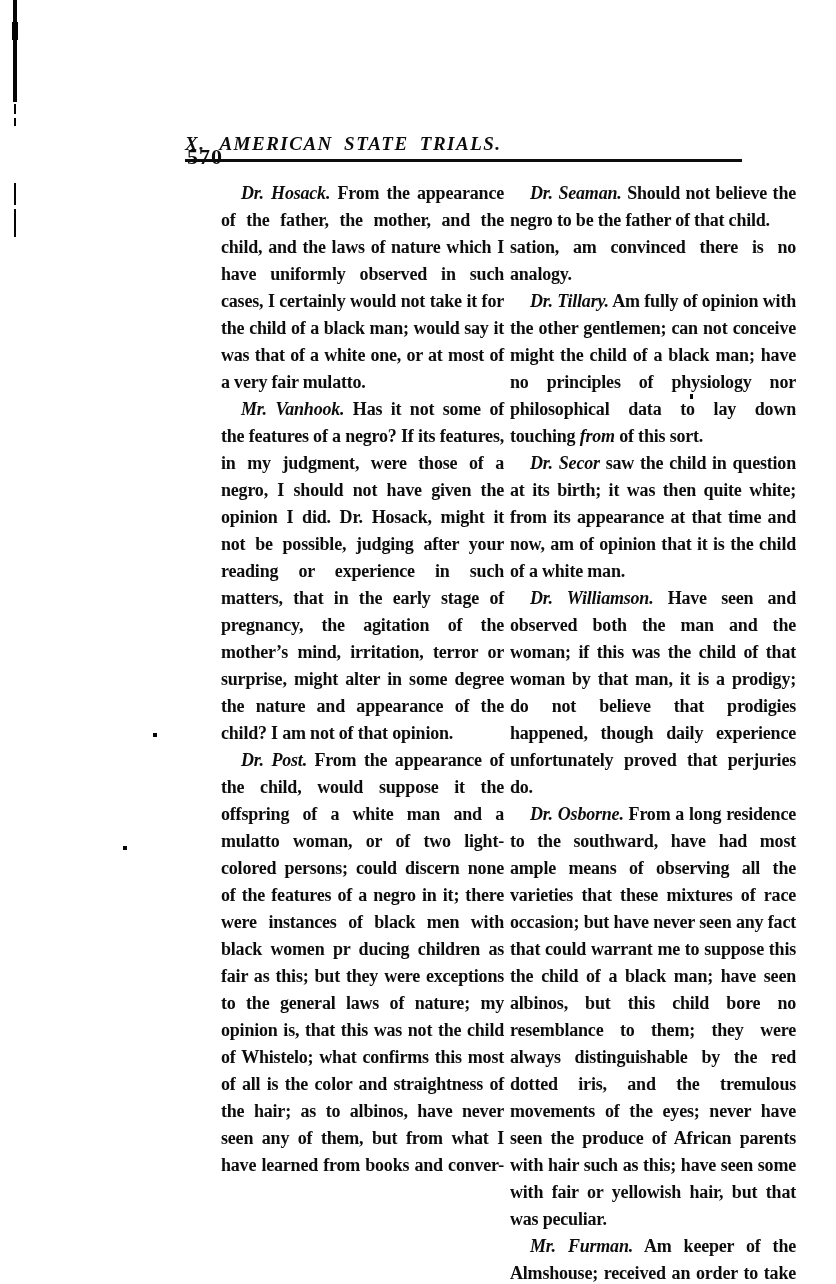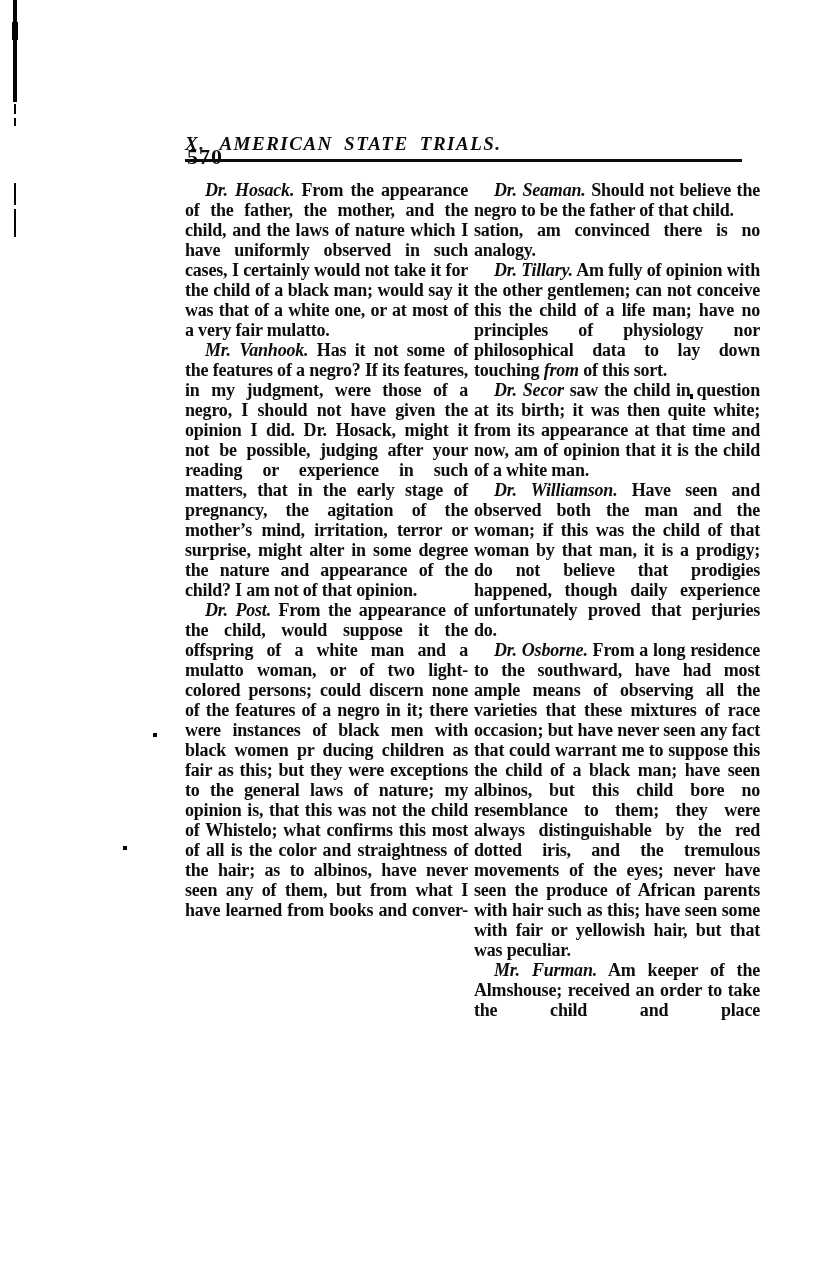--- a/index.html
+++ b/index.html
@@ -36,24 +36,25 @@
     position: absolute;
     left: 185px; top: 159px;
     width: 557px; height: 3px;
     background: #0d0d0d;
   }
   
   .col {
     position: absolute;
     top: 180px;
     font-size: 18px;
-    line-height: 20px;
+    line-height: 27px;
     font-weight: bold;
     text-align: justify;
     letter-spacing: -0.2px;
+    margin-left: 36px;
   }
   .col-left  { left: 185px; width: 283px; }
   .col-right { left: 474px; width: 286px; }
   .para { margin: 0; text-indent: 20px; }
   .para.cont { text-indent: 0; }
   .para.flush { text-align-last: justify; }
   .para i { font-style: italic; }
   
   .art { position: absolute; background: #050505; }
   .art-line-1 { left: 13px; top: 0;     width: 4px; height: 102px; }
@@ -88,20 +89,20 @@
   <div class="rule"></div>
 
   <div class="col col-left">
       <p class="para"><i>Dr. Hosack.</i><span> From the appearance of the father, the mother, and the child, and the laws of nature which I have uniformly observed in such cases, I certainly would not take it for the child of a black man; would say it was that of a white one, or at most of a very fair mulatto.</span></p>
       <p class="para"><i>Mr. Vanhook.</i><span> Has it not some of the features of a negro? If its features, in my judgment, were those of a negro, I should not have given the opinion I did. Dr. Hosack, might it not be possible, judging after your reading or experience in such matters, that in the early stage of pregnancy, the agitation of the mother’s mind, irritation, terror or surprise, might alter in some degree the nature and appearance of the child? I am not of that opinion.</span></p>
       <p class="para flush"><i>Dr. Post.</i><span> From the appearance of the child, would suppose it the offspring of a white man and a mulatto woman, or of two light-colored persons; could discern none of the features of a negro in it; there were instances of black men with black women pr ducing children as fair as this; but they were exceptions to the general laws of nature; my opinion is, that this was not the child of Whistelo; what confirms this most of all is the color and straightness of the hair; as to albinos, have never seen any of them, but from what I have learned from books and conver-</span></p>
     </div>
   <div class="col col-right">
       <p class="para"><i>Dr. Seaman.</i><span> Should not believe the negro to be the father of that child.</span></p>
       <p class="para cont"><span>sation, am convinced there is no analogy.</span></p>
-      <p class="para"><i>Dr. Tillary.</i><span> Am fully of opinion with the other gentlemen; can not conceive this the child of a life man; have no principles of physiology nor philosophical data to lay down touching </span><i>from</i><span> of this sort.</span></p>
+      <p class="para"><i>Dr. Tillary.</i><span> Am fully of opinion with the other gentlemen; can not conceive might the child of a black man; have no principles of physiology nor philosophical data to lay down touching </span><i>from</i><span> of this sort.</span></p>
       <p class="para"><i>Dr. Secor</i><span> saw the child in question at its birth; it was then quite white; from its appearance at that time and now, am of opinion that it is the child of a white man.</span></p>
       <p class="para"><i>Dr. Williamson.</i><span> Have seen and observed both the man and the woman; if this was the child of that woman by that man, it is a prodigy; do not believe that prodigies happened, though daily experience unfortunately proved that perjuries do.</span></p>
       <p class="para"><i>Dr. Osborne.</i><span> From a long residence to the southward, have had most ample means of observing all the varieties that these mixtures of race occasion; but have never seen any fact that could warrant me to suppose this the child of a black man; have seen albinos, but this child bore no resemblance to them; they were always distinguishable by the red dotted iris, and the tremulous movements of the eyes; never have seen the produce of African parents with hair such as this; have seen some with fair or yellowish hair, but that was peculiar.</span></p>
       <p class="para flush"><i>Mr. Furman.</i><span> Am keeper of the Almshouse; received an order to take the child and place</span></p>
     </div>
 
 </div>
 
 </body></html>

